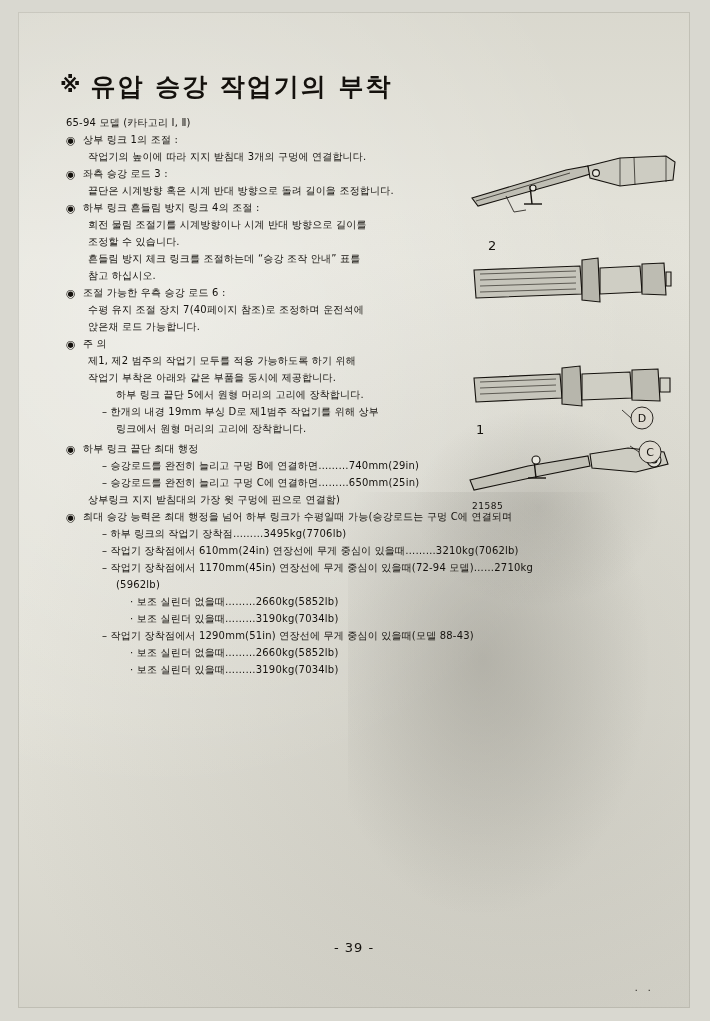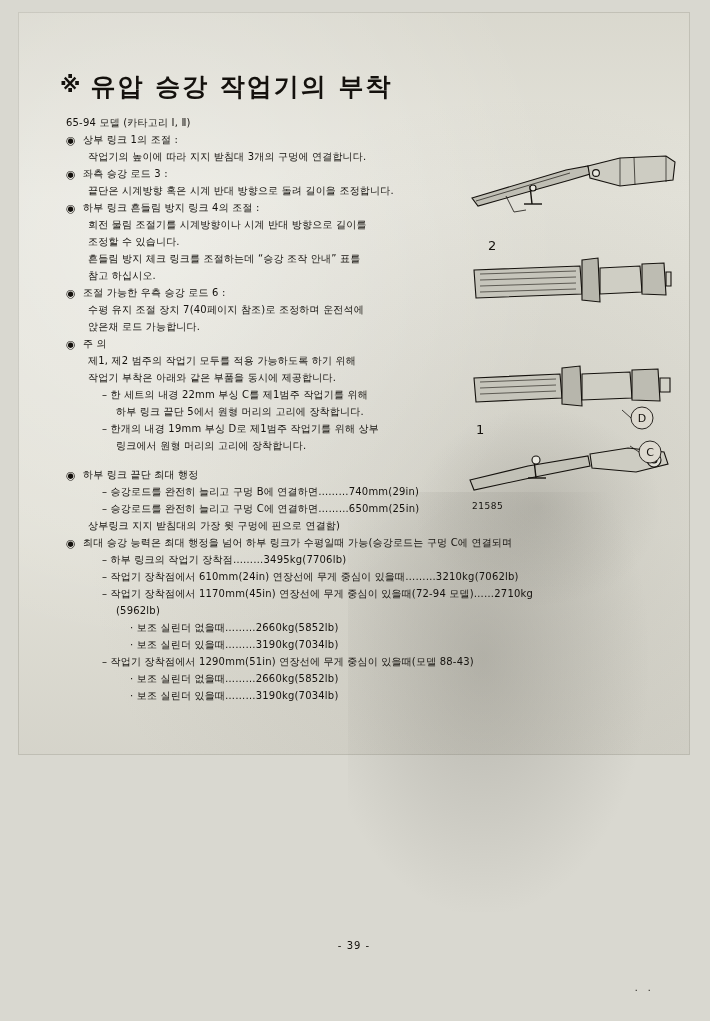--- a/index.html
+++ b/index.html
@@ -15,21 +15,21 @@
     width: 710px;
     height: 1021px;
     background: #d9d8d0;
     overflow: hidden;
   }
   .paper {
     position: absolute;
     left: 18px;
     top: 12px;
     width: 672px;
-    height: 743px;
+    height: 996px;
     background: #e4e3da;
     box-shadow: 0 0 0 1px #b9b8ae inset;
   }
   .grain {
     position: absolute;
     inset: 0;
     background:
       radial-gradient(circle at 20% 30%, rgba(255,255,255,0.35), rgba(255,255,255,0) 55%),
       radial-gradient(circle at 75% 70%, rgba(160,158,148,0.30), rgba(255,255,255,0) 60%),
       linear-gradient(180deg, rgba(205,203,192,0.45) 0%, rgba(232,231,223,0.15) 25%, rgba(220,218,208,0.25) 70%, rgba(198,196,186,0.5) 100%);
@@ -97,28 +97,28 @@
     content: "\25C9";
     position: absolute;
     left: 0;
     top: 0px;
     font-size: 11px;
   }
   .ind1 { padding-left: 22px; }
   .ind2 { padding-left: 36px; }
   .ind3 { padding-left: 50px; }
   .ind4 { padding-left: 64px; }
-  .gapbig { margin-bottom: 19px; }
+  .gapbig { margin-bottom: 10px; }
   .pagenum {
     position: absolute;
     left: 0;
     top: 928px;
     width: 672px;
     text-align: center;
-    font-size: 10px;
+    font-size: 13px;
     letter-spacing: 1px;
   }
   .figs {
     position: absolute;
     left: 430px;
     top: 30px;
     width: 240px;
     height: 470px;
   }
   .fig {
@@ -246,21 +246,20 @@
         <div class="line ind1">회전 물림 조절기를 시계방향이나 시계 반대 방향으로 길이를</div>
         <div class="line ind1">조정할 수 있습니다.</div>
         <div class="line ind1">흔들림 방지 체크 링크를 조절하는데 “승강 조작 안내” 표를</div>
         <div class="line ind1">참고 하십시오.</div>
         <div class="line bul">조절 가능한 우측 승강 로드 6 :</div>
         <div class="line ind1">수평 유지 조절 장치 7(40페이지 참조)로 조정하며 운전석에</div>
         <div class="line ind1">앉은채 로드 가능합니다.</div>
         <div class="line bul">주        의</div>
         <div class="line ind1">제1, 제2 범주의 작업기 모두를 적용 가능하도록 하기 위해</div>
         <div class="line ind1">작업기 부착은 아래와 같은 부품을 동시에 제공합니다.</div>
-        <div class="line ind2">– 한 세트의 내경 22mm 부싱 C를 제1범주 작업기를 위해</div>
         <div class="line ind3">하부 링크 끝단 5에서 원형 머리의 고리에 장착합니다.</div>
         <div class="line ind2">– 한개의 내경 19mm 부싱 D로 제1범주 작업기를 위해 상부</div>
         <div class="line ind3 gapbig">링크에서 원형 머리의 고리에 장착합니다.</div>
         <div class="line bul">하부 링크 끝단 최대 행정</div>
         <div class="line ind2">– 승강로드를 완전히 늘리고 구멍 B에 연결하면………740mm(29in)</div>
         <div class="line ind2">– 승강로드를 완전히 늘리고 구멍 C에 연결하면………650mm(25in)</div>
         <div class="line ind1">상부링크 지지 받침대의 가장 윗 구멍에 핀으로 연결함)</div>
         <div class="line bul">최대 승강 능력은 최대 행정을 넘어 하부 링크가 수평일때 가능(승강로드는 구멍 C에 연결되며</div>
         <div class="line ind2">– 하부 링크의 작업기 장착점………3495kg(7706lb)</div>
         <div class="line ind2">– 작업기 장착점에서 610mm(24in) 연장선에 무게 중심이 있을때………3210kg(7062lb)</div>

